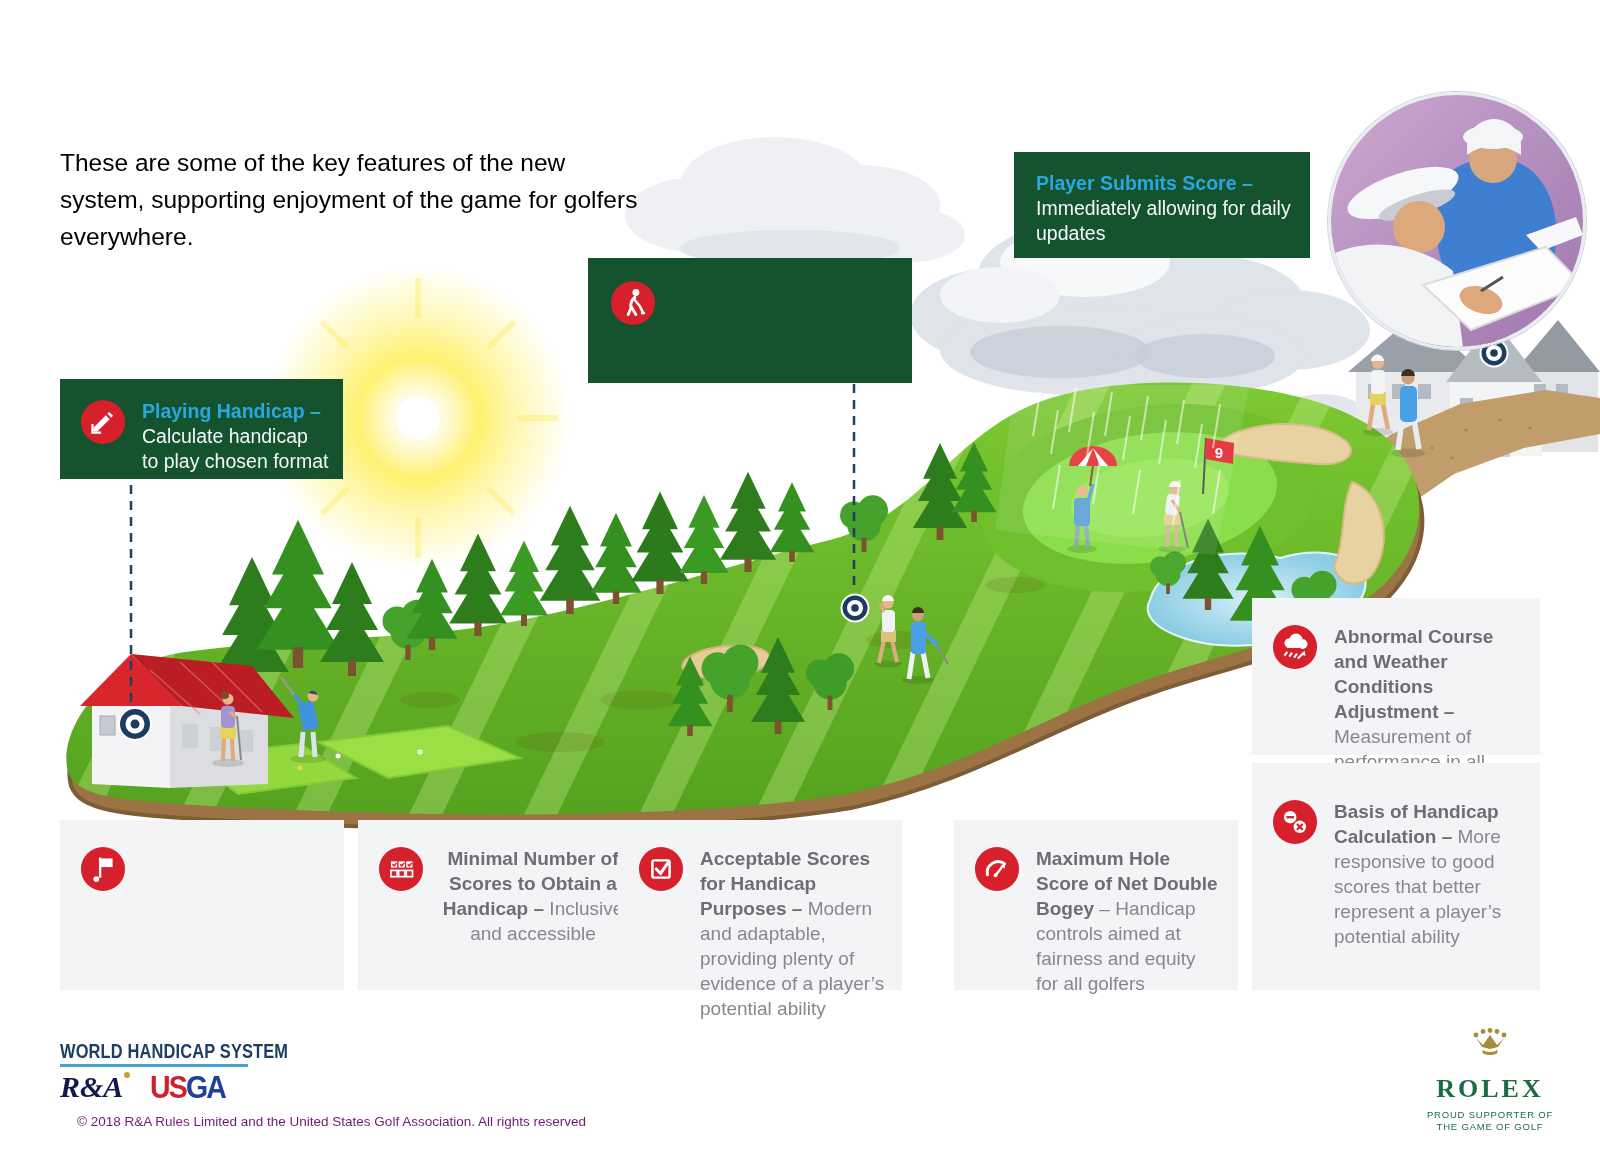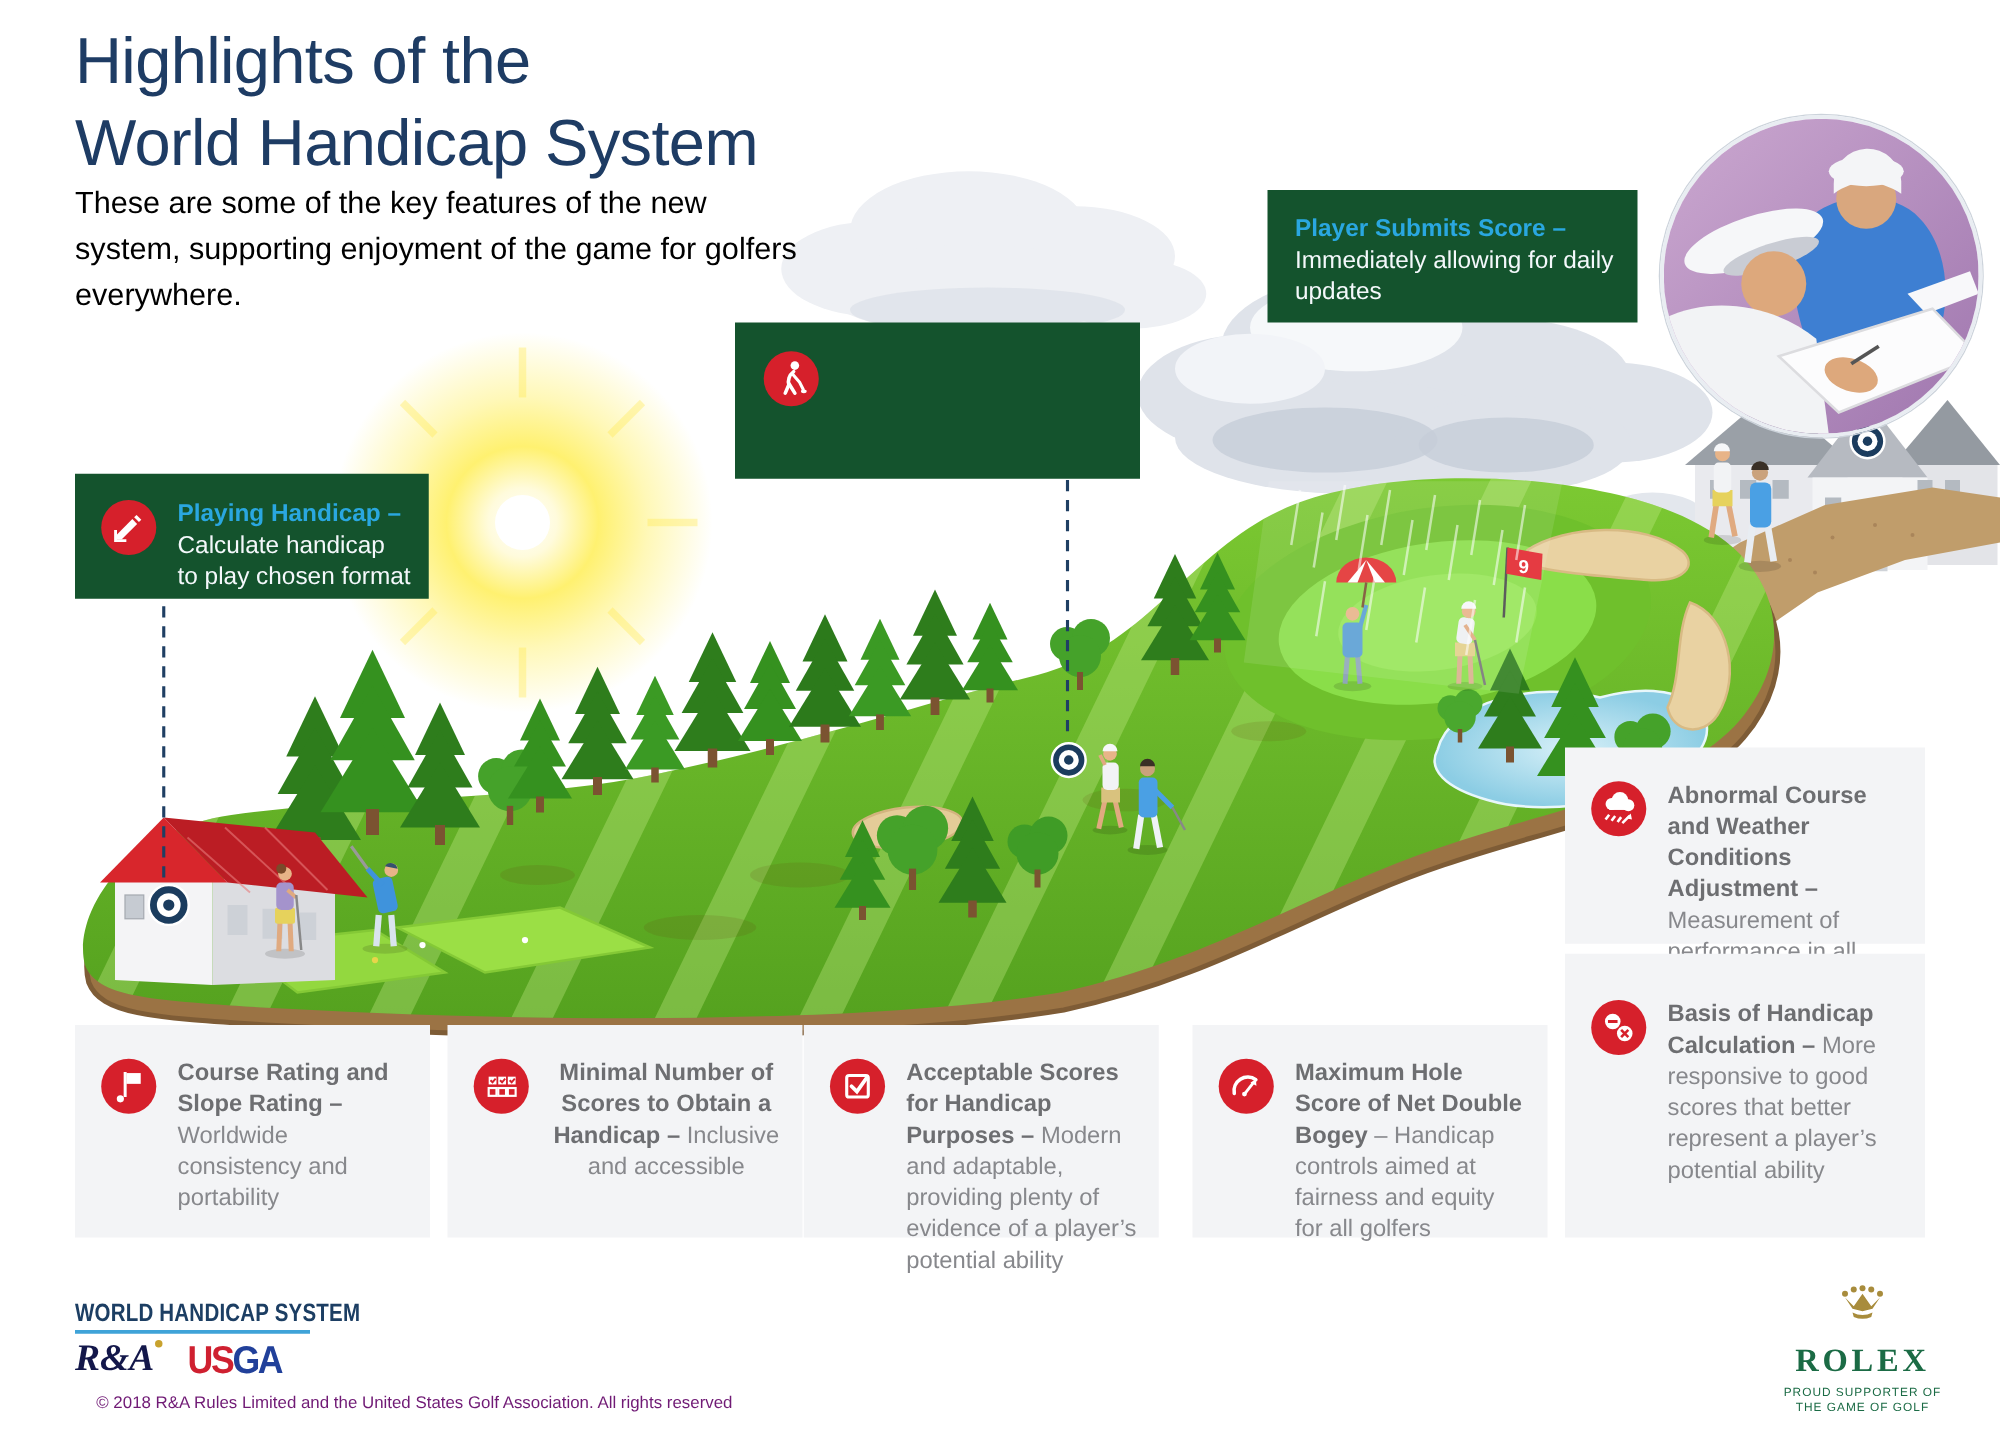--- a/index.html
+++ b/index.html
@@ -23,21 +23,21 @@
 
   .panel{position:absolute;background:#f3f4f6;box-sizing:border-box;display:flex;
          align-items:flex-start;padding:26px 16px 0 20px;z-index:2;}
   .picon{flex:0 0 46px;width:46px;height:46px;margin-right:16px;}
   .ptext{font-size:19px;line-height:25px;color:#87888c;}
   .ptext .t{font-weight:bold;color:#6d6e71;}
 
   #panel-abnormal{left:1252px;top:598px;width:288px;height:157px;}
   #panel-1{left:60px;top:820px;width:284px;height:170px;}
   #panel-2{left:358px;top:820px;width:284px;height:170px;text-align:center;}
-  #panel-3{left:643px;top:820px;width:284px;height:170px;}
+  #panel-3{left:618px;top:820px;width:284px;height:170px;}
   #panel-4{left:954px;top:820px;width:284px;height:170px;}
   #panel-5{left:1252px;top:763px;width:288px;height:227px;padding-top:36px;}
 
   .photo-circle{left:1328px;top:92px;width:252px;height:252px;border-radius:50%;
     overflow:hidden;z-index:4;border:3px solid #e9edf2;box-shadow:0 0 0 1px #ccd3db;}
 
   .whs-logo{left:60px;top:1040px;z-index:2;color:#1c3e63;font-weight:bold;font-size:20px;
             letter-spacing:0.2px;transform:scaleX(0.82);transform-origin:left top;white-space:nowrap;}
   .whs-underline{left:60px;top:1064px;width:188px;height:2.5px;background:#3fa3d8;z-index:2;}
   .ra-logo{left:60px;top:1070px;z-index:2;font-family:"Liberation Serif",serif;font-weight:bold;
@@ -394,24 +394,20 @@
       <circle cx="855" cy="608" r="8" fill="#ffffff"></circle>
       <circle cx="855" cy="608" r="3.8" fill="#1b3c5e"></circle>
     </g>
     <g>
       <circle cx="1494" cy="353" r="13.5" fill="#1b3c5e" stroke="#ffffff" stroke-width="2"></circle>
       <circle cx="1494" cy="353" r="8" fill="#ffffff"></circle>
       <circle cx="1494" cy="353" r="3.8" fill="#1b3c5e"></circle>
     </g>
   </svg>
 
-  <div class="abs title">
-    <div>Highlights of the</div>
-    <div>World Handicap System</div>
-  </div>
   <div class="abs subtitle">These are some of the key features of the new system, supporting enjoyment of the game for golfers everywhere.</div>
 
   <div class="abs callout" id="box-playing">
     <svg class="cicon" viewBox="0 0 48 48">
       <circle cx="24" cy="24" r="23" fill="#d6202b"></circle>
       <path d="M18,34 L14,34 L14,30 L27,17 L31,21 Z" fill="#ffffff"></path>
       <path d="M28.5,15.5 L32.5,19.5 L34.5,17.5 L30.5,13.5 Z" fill="#ffffff"></path>
       <path d="M13,26 L13,35 L22,35" stroke="#ffffff" stroke-width="2.4" fill="none"></path>
     </svg>
     <div>
@@ -485,24 +481,20 @@
     </div>
   </div>
 
   <div class="panel" id="panel-1">
     <svg class="picon" viewBox="0 0 48 48">
       <circle cx="24" cy="24" r="23" fill="#d6202b"></circle>
       <line x1="21" y1="12" x2="21" y2="33" stroke="#ffffff" stroke-width="2.5"></line>
       <rect x="22" y="13" width="12" height="9" fill="#ffffff"></rect>
       <circle cx="17" cy="34.5" r="3" fill="#ffffff"></circle>
     </svg>
-    <div class="ptext">
-      <span class="t">Course Rating and Slope Rating –</span>
-      <span>Worldwide consistency and portability</span>
-    </div>
   </div>
 
   <div class="panel" id="panel-2">
     <svg class="picon" viewBox="0 0 48 48">
       <circle cx="24" cy="24" r="23" fill="#d6202b"></circle>
       <g fill="#ffffff">
         <rect x="13.5" y="16" width="6.5" height="6.5"></rect>
           <rect x="21.5" y="16" width="6.5" height="6.5"></rect>
           <rect x="29.5" y="16" width="6.5" height="6.5"></rect>
       </g>

